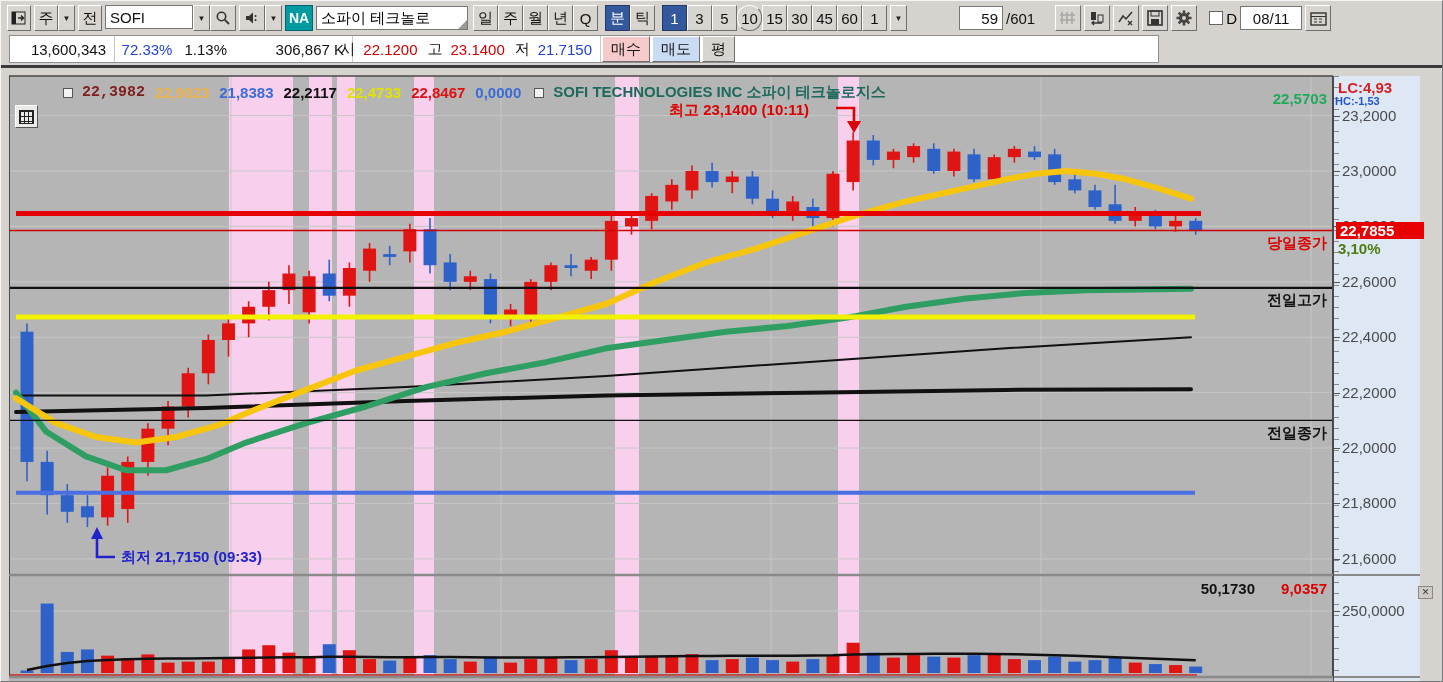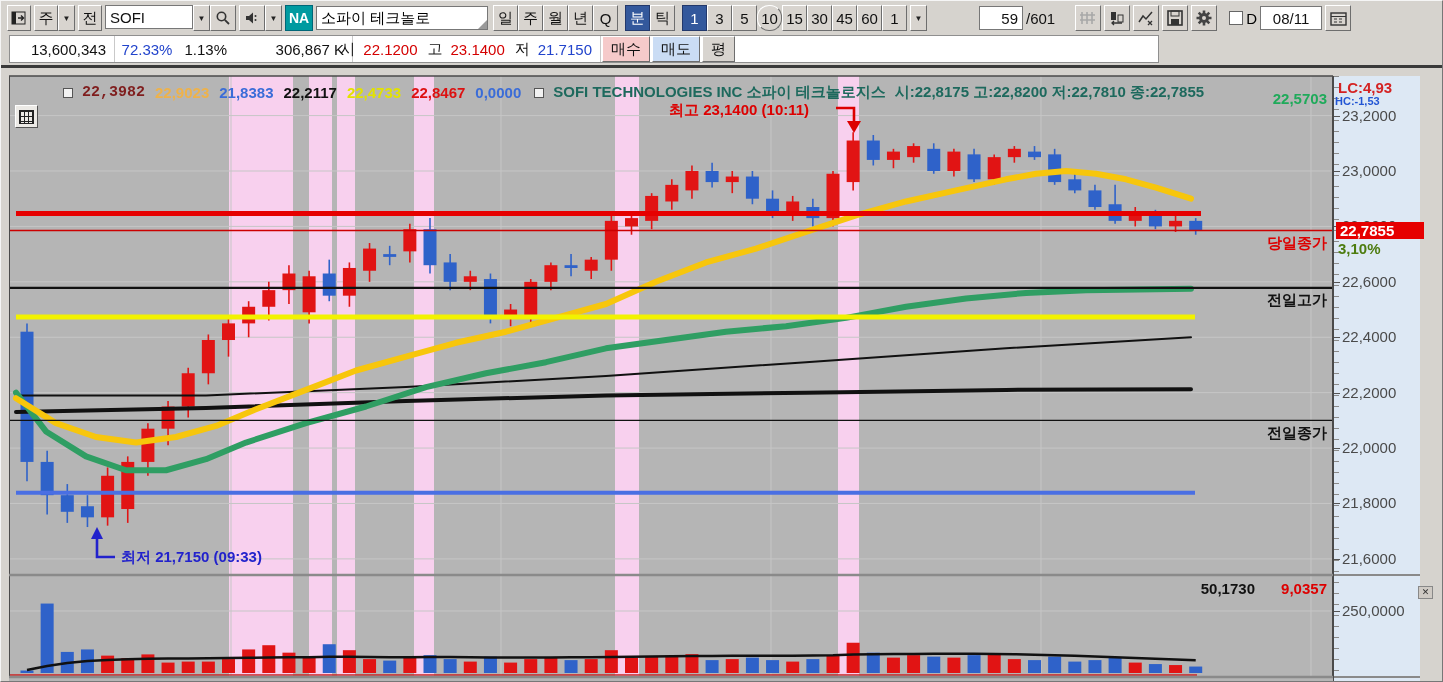--- a/index.html
+++ b/index.html
@@ -7,21 +7,21 @@
     font-family:"Liberation Sans",sans-serif;overflow:hidden;box-sizing:border-box;
     border-top:1px solid #f5f5f5;border-left:1px solid #f5f5f5;border-right:1px solid #777;border-bottom:1px solid #777;}
   
   .toolbar{position:absolute;top:2px;left:6px;height:30px;display:flex;align-items:center;gap:3px;white-space:nowrap;}
   .tb{height:26px;min-width:24px;background:#d8d4cf;border:1px solid;border-color:#ffffff #6e6e6e #6e6e6e #ffffff;
     display:inline-flex;align-items:center;justify-content:center;font-size:15px;color:#111;padding:0 3px;box-sizing:border-box;}
   .tb.active{background:#33589c;color:#fff;border-color:#22386b;}
   .tb.arrow{min-width:17px;width:17px;font-size:8px;color:#222;padding:0;}
   .inputbox{height:24px;background:#fff;border:1px solid #777;box-sizing:border-box;display:inline-flex;align-items:center;font-size:15px;padding:8px 4px;color:#111;}
   .na-badge{height:24px;min-width:26px;background:#009aa0;color:#fff;font-weight:bold;font-size:14px;display:inline-flex;align-items:center;justify-content:center;border:1px solid #067;}
-  .namebox{width:172px;height:24px;background:#fff;border:1px solid #777;box-sizing:border-box;display:inline-flex;align-items:center;font-size:15px;padding:0 4px;overflow:hidden;position:relative;}
+  .namebox{width:152px;height:24px;background:#fff;border:1px solid #777;box-sizing:border-box;display:inline-flex;align-items:center;font-size:15px;padding:0 4px;overflow:hidden;position:relative;}
   .namebox .grip{position:absolute;right:0;bottom:0;width:0;height:0;border-left:9px solid transparent;border-bottom:9px solid #9a9a9a;}
   .spacer{width:46px;}
   .icn{width:26px;}
   .chk{width:14px;height:14px;background:#fff;border:1px solid #666;box-sizing:border-box;}
   
   .quotebar{position:absolute;top:34px;left:8px;width:1150px;height:28px;background:#fff;border:1px solid #8f8f8f;
     box-sizing:border-box;display:flex;align-items:center;font-size:15px;color:#111;}
   .q-sec{display:flex;align-items:center;justify-content:flex-end;padding:0 8px;height:100%;box-sizing:border-box;border-right:1px solid #c9c9c9;}
   .red{color:#d40000;} .blue{color:#2244cc;} .blk{color:#111;}
   .q-btn{height:24px;padding:0 8px;margin:0 1px;border:1px solid;border-color:#fff #6e6e6e #6e6e6e #fff;display:inline-flex;align-items:center;font-size:15px;}
@@ -442,21 +442,20 @@
           <span style="color: #7f1d1d; font-family: Liberation Mono, monospace;">22,3982</span>
           <span style="color: rgb(238, 178, 74);">22,9023</span>
           <span style="color: rgb(58, 108, 216);">21,8383</span>
           <span style="color: rgb(17, 17, 17);">22,2117</span>
           <span style="color: rgb(226, 226, 0);">22,4733</span>
           <span style="color: rgb(221, 17, 17);">22,8467</span>
           <span style="color: rgb(58, 108, 216);">0,0000</span>
         </span>
       <span class="legend-chk" style="margin-left:4px"></span>
       <span class="title-teal">SOFI TECHNOLOGIES INC  소파이 테크놀로지스</span>
-      <span class="title-teal">시:22,8175 고:22,8200 저:22,7810 종:22,7855</span>
     </div>
 
     <div class="grid-btn">
         <div class="g"></div>
       </div>
 
     <div class="axis-panel">
       <div class="ticks"></div>
       <div class="lc">LC:4,93</div>
       <div class="hc">HC:-1,53</div>

